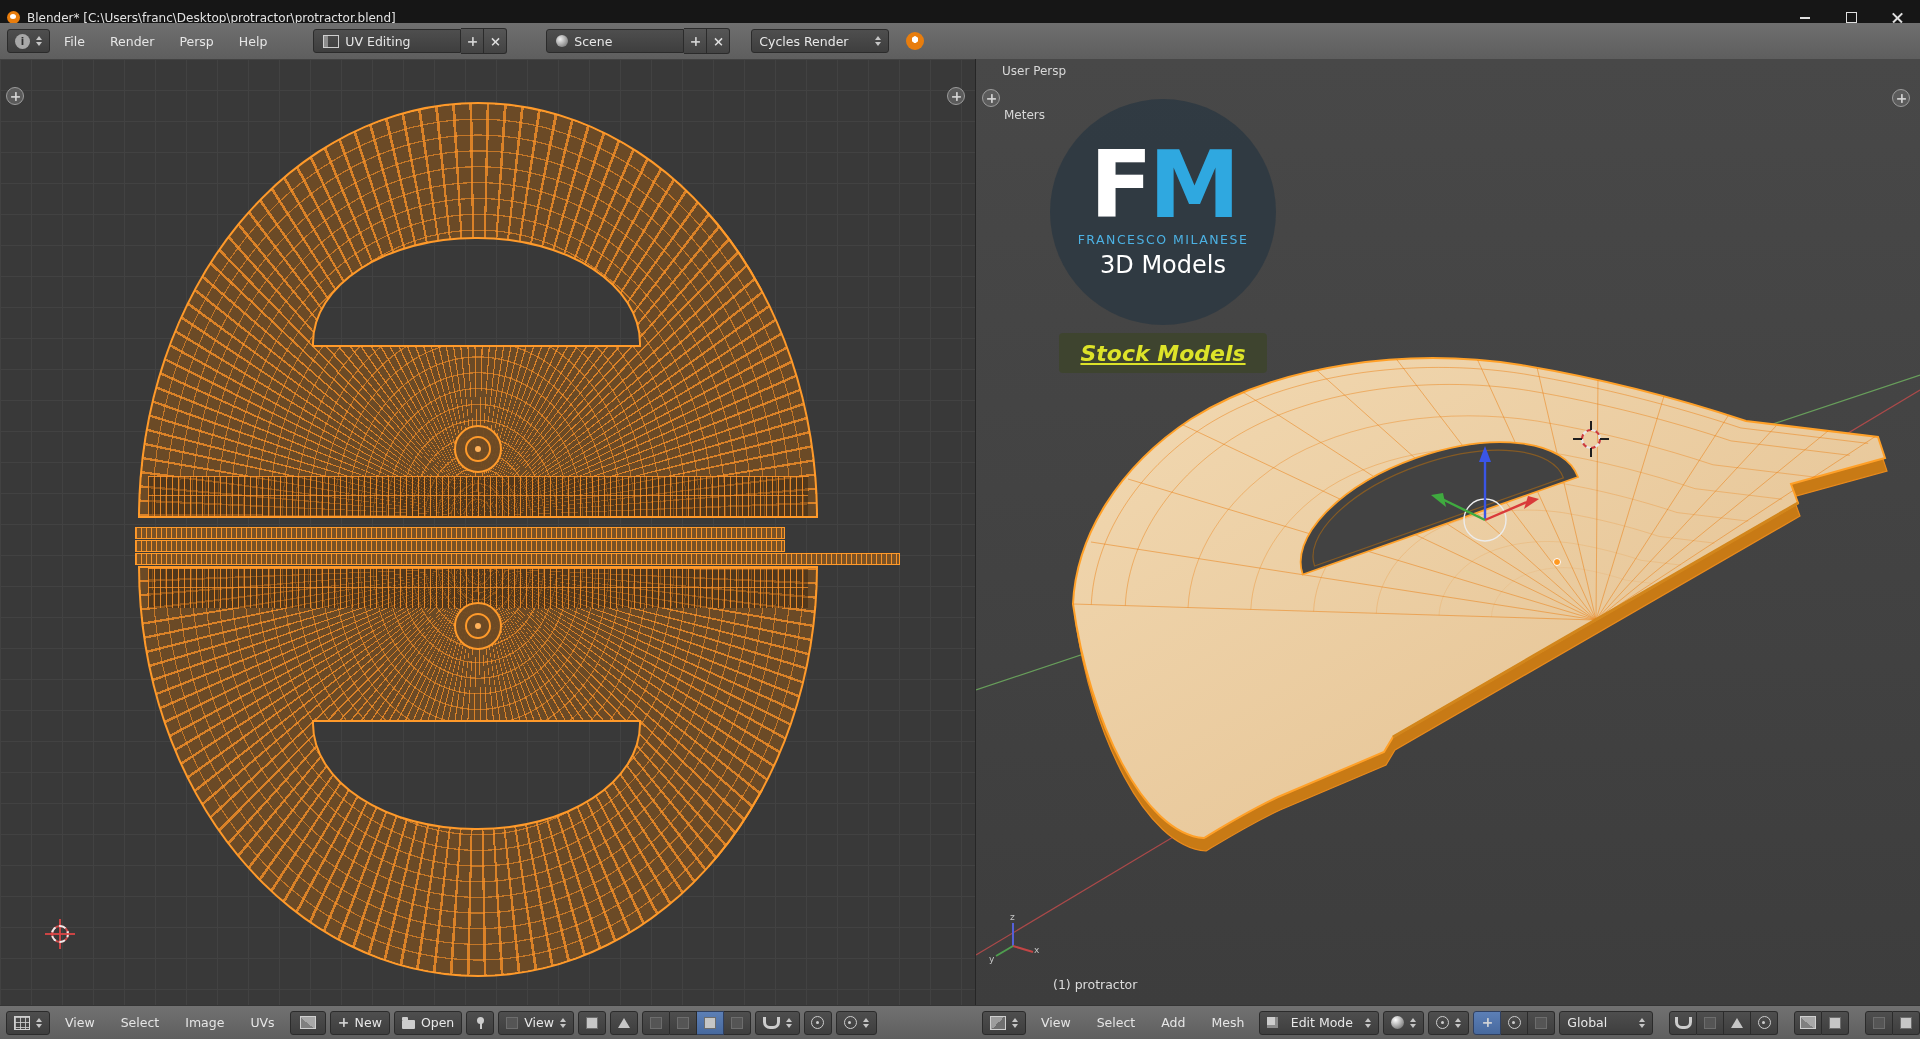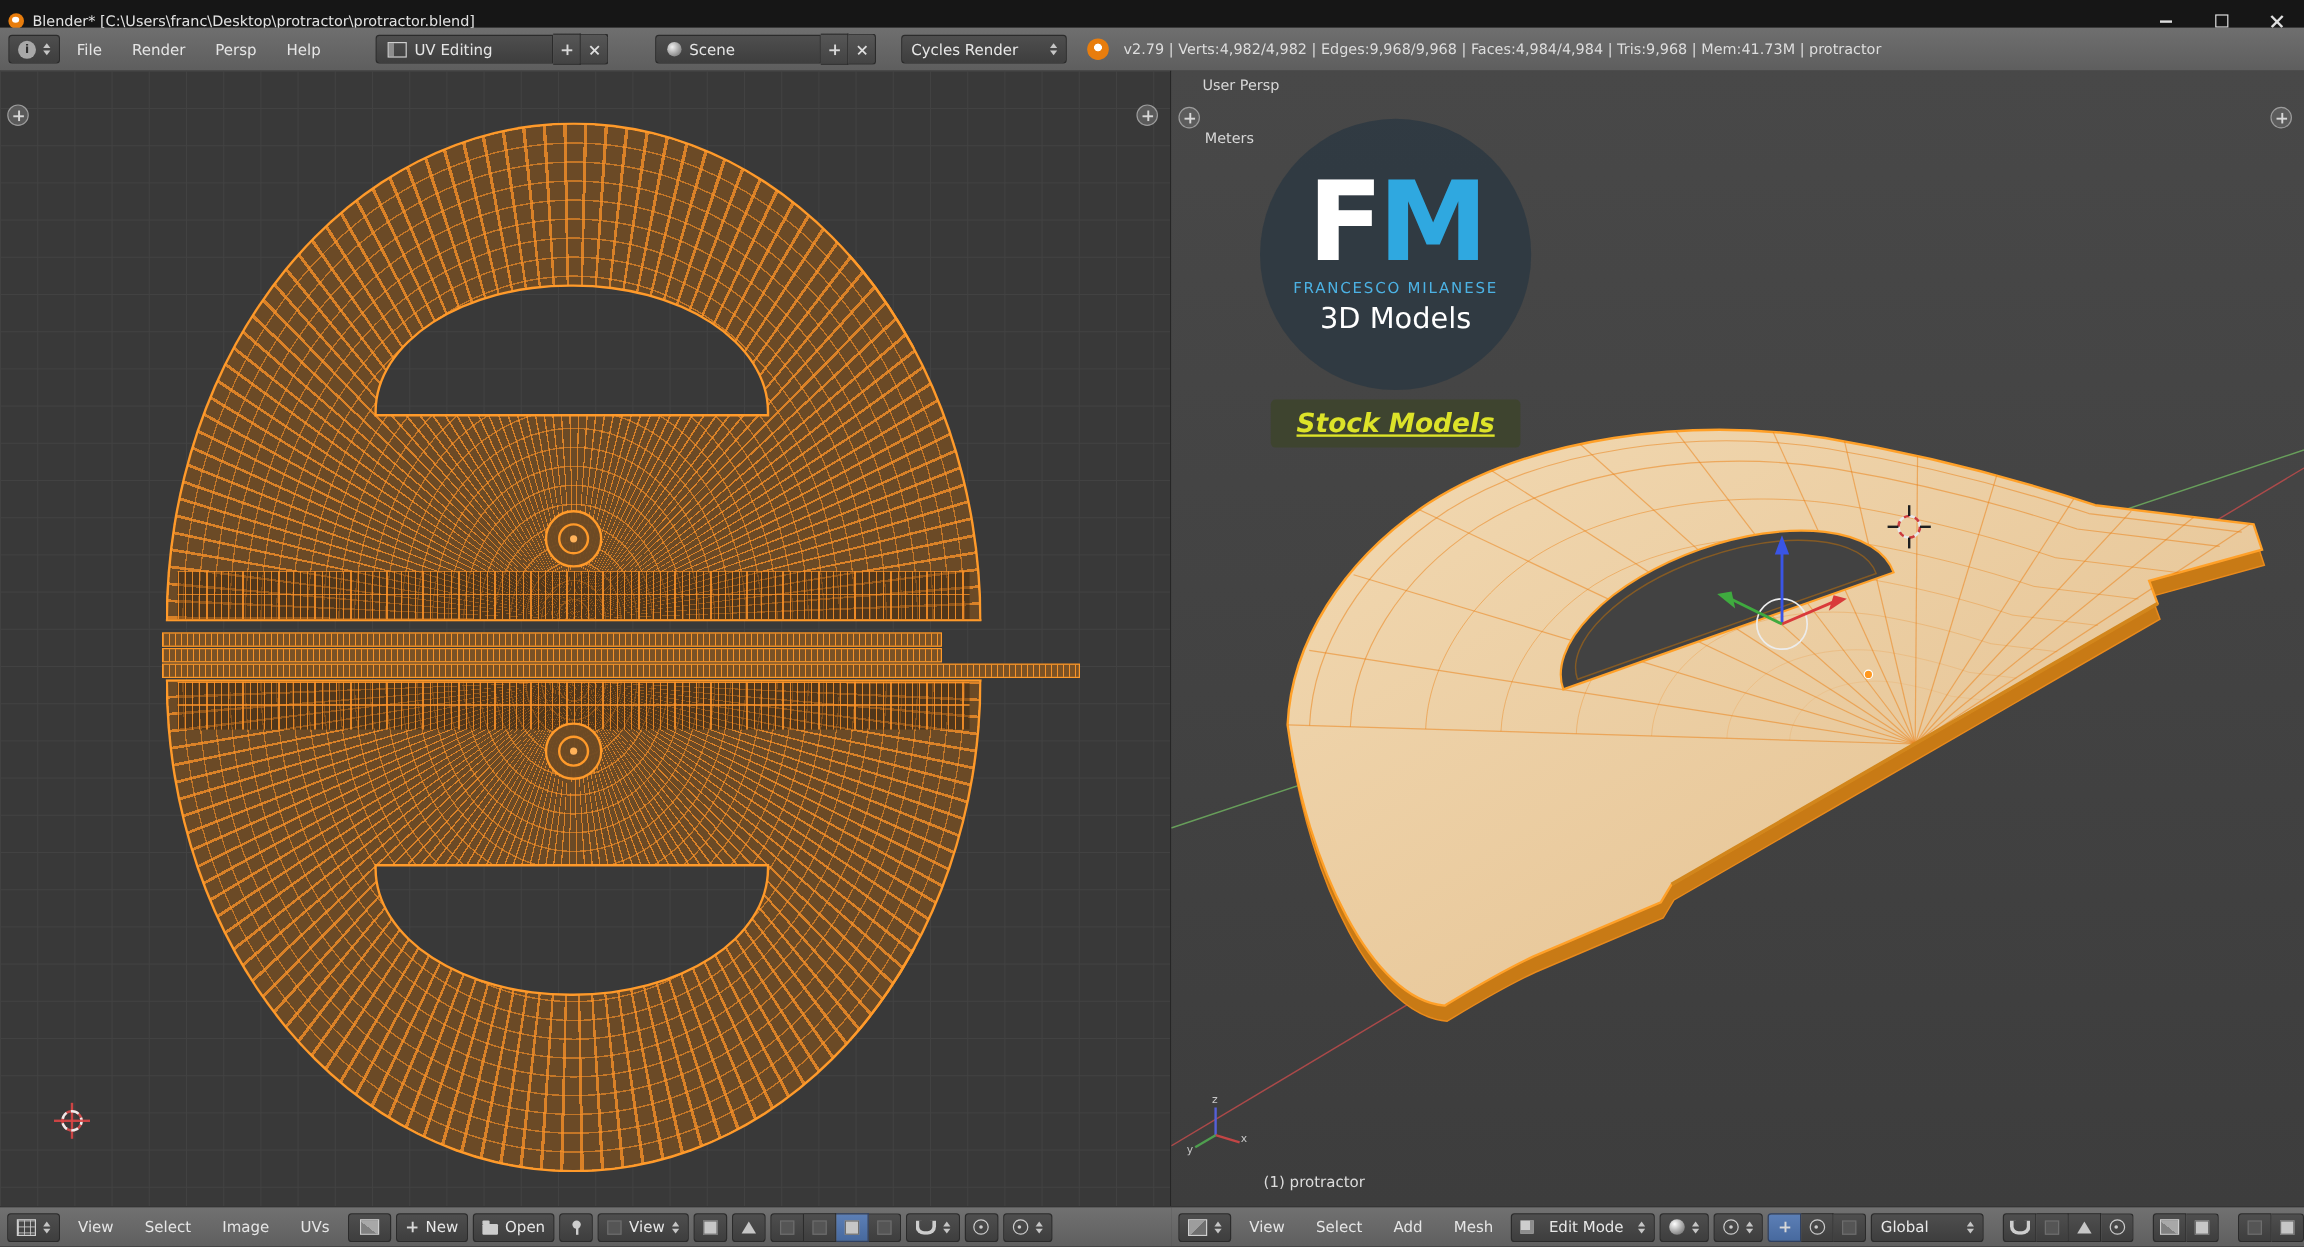--- a/index.html
+++ b/index.html
@@ -192,21 +192,20 @@
         </div>
     </div>
     <div class="combo" style="width:122px;justify-content:space-between;margin-left:14px;">
       <span>Cycles Render</span>
       <span class="updown">
           <span class="tri-up"></span>
           <span class="tri-down"></span>
         </span>
     </div>
     <span class="blender-logo-sm"></span>
-    <span class="stats">v2.79 | Verts:4,982/4,982 | Edges:9,968/9,968 | Faces:4,984/4,984 | Tris:9,968 | Mem:41.73M | protractor</span>
   </div>
 
   <div class="workspace">
 
     <div class="uv-pane">
       <div class="pane-canvas uv-canvas">
         <div class="uv-island island-top"></div>
         <div class="uv-island island-bottom"></div>
         <div class="uv-hole hole-top"></div>
         <div class="uv-hole hole-bottom"></div>

